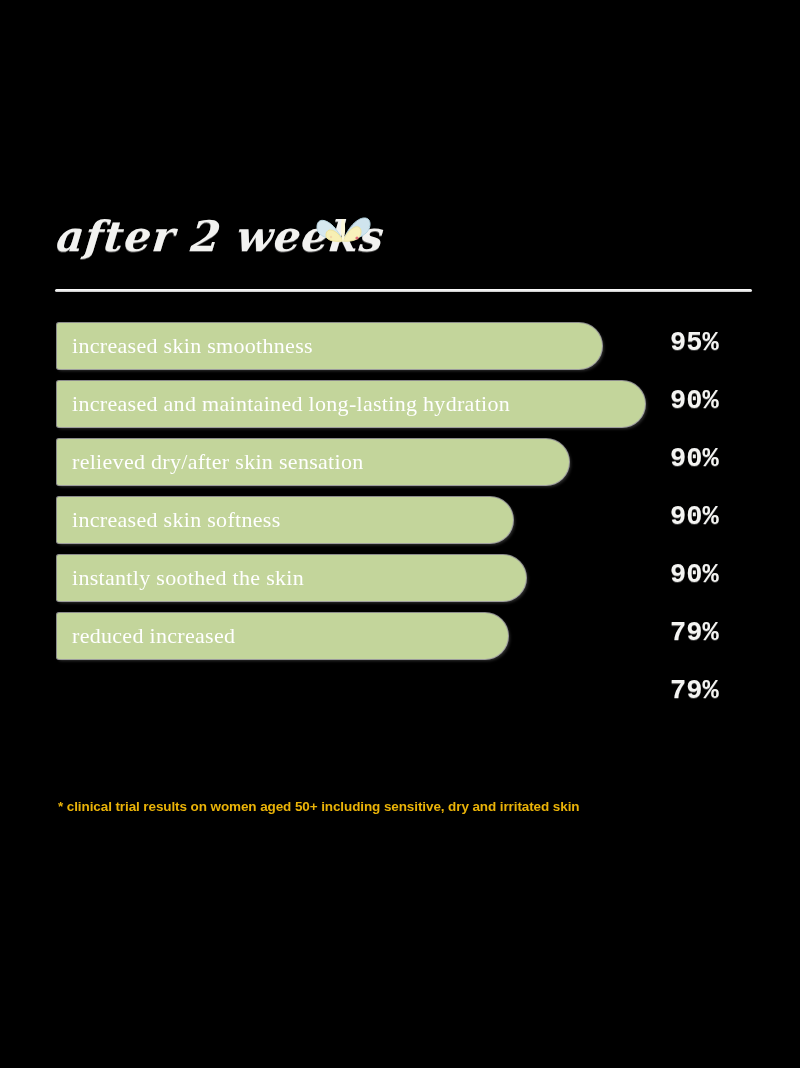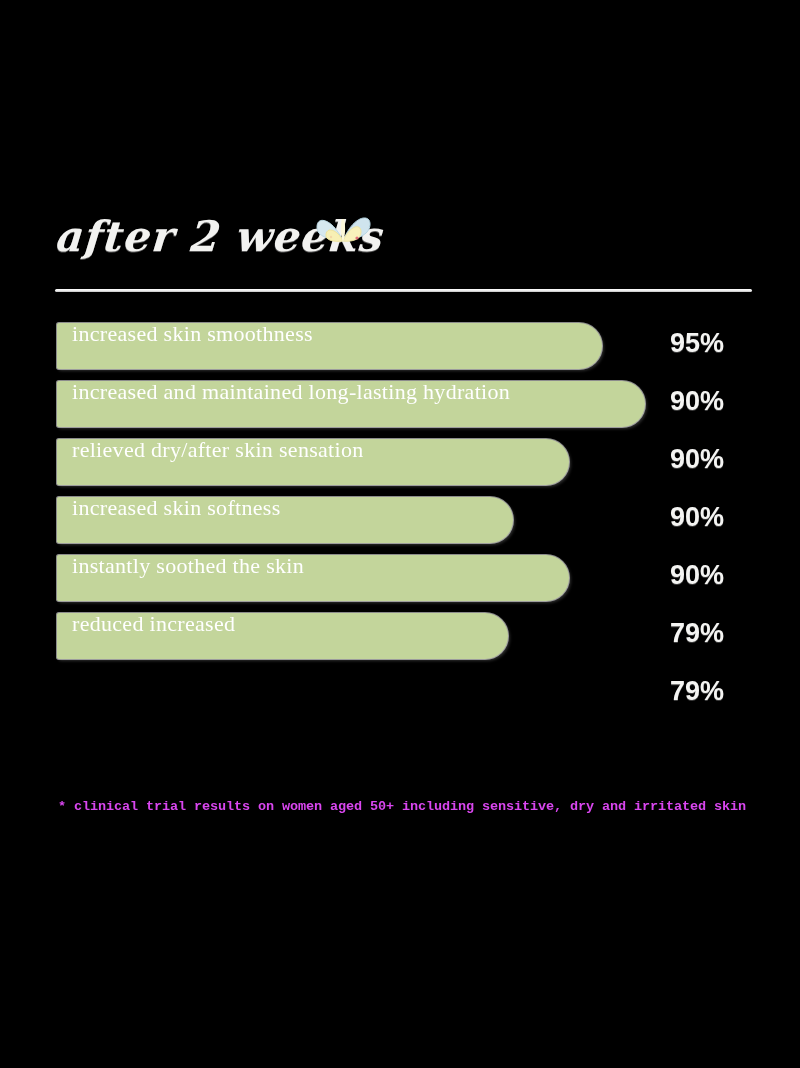--- a/index.html
+++ b/index.html
@@ -92,56 +92,57 @@
     height: 46px;
     background: #c3d59b;
     border-top-right-radius: 26px;
     border-bottom-right-radius: 26px;
     border-top-left-radius: 2px;
     border-bottom-left-radius: 2px;
     box-shadow: 0 0 0 1px rgba(255,255,255,0.55),
                 2px 2px 3px rgba(255,255,255,0.18);
     box-sizing: border-box;
     display: flex;
+    align-items: center;
   }
 
   .bar-label {
     color: #ffffff;
     font-family: "Liberation Serif", "DejaVu Serif", serif;
     font-size: 22px;
     font-weight: 400;
     letter-spacing: 0.3px;
     white-space: nowrap;
     padding-left: 15px;
     line-height: 1;
   }
 
   .bar-pct {
     position: absolute;
     left: 670px;
     top: 9px;
     width: 100px;
     text-align: left;
     color: #f4f4f2;
-    font-family: Liberation Sans, sans-serif;
+    font-family: Liberation Mono, monospace;
     font-weight: 700;
     font-size: 27px;
     letter-spacing: 0px;
     line-height: 1.1;
     text-shadow: 0 1px 0 rgba(255,255,255,0.25);
   }
 
   
   .footnote {
     position: absolute;
     left: 58px;
     top: 796px;
     width: 700px;
-    color: #d946ef;
-    font-family: Liberation Mono, monospace;
+    color: #eab308;
+    font-family: Liberation Sans, sans-serif;
     font-weight: 700;
     font-size: 13.5px;
     line-height: 1.65;
     letter-spacing: -0.1px;
   }
   .footnote .fn-line-2 { display: block; padding-left: 13px; }
 </style>
 </head>
 <body>
 
@@ -191,21 +192,21 @@
     </div>
 
     <div class="bar-row">
       <div class="bar" style="width:456px">
         <span class="bar-label">increased skin softness</span>
       </div>
       <div class="bar-pct">90%</div>
     </div>
 
     <div class="bar-row">
-      <div class="bar" style="width:512px">
+      <div class="bar" style="width:469px">
         <span class="bar-label">instantly soothed the skin</span>
       </div>
       <div class="bar-pct">90%</div>
     </div>
 
     <div class="bar-row">
       <div class="bar" style="width:451px">
         <span class="bar-label">reduced increased</span>
       </div>
       <div class="bar-pct">79%</div>

